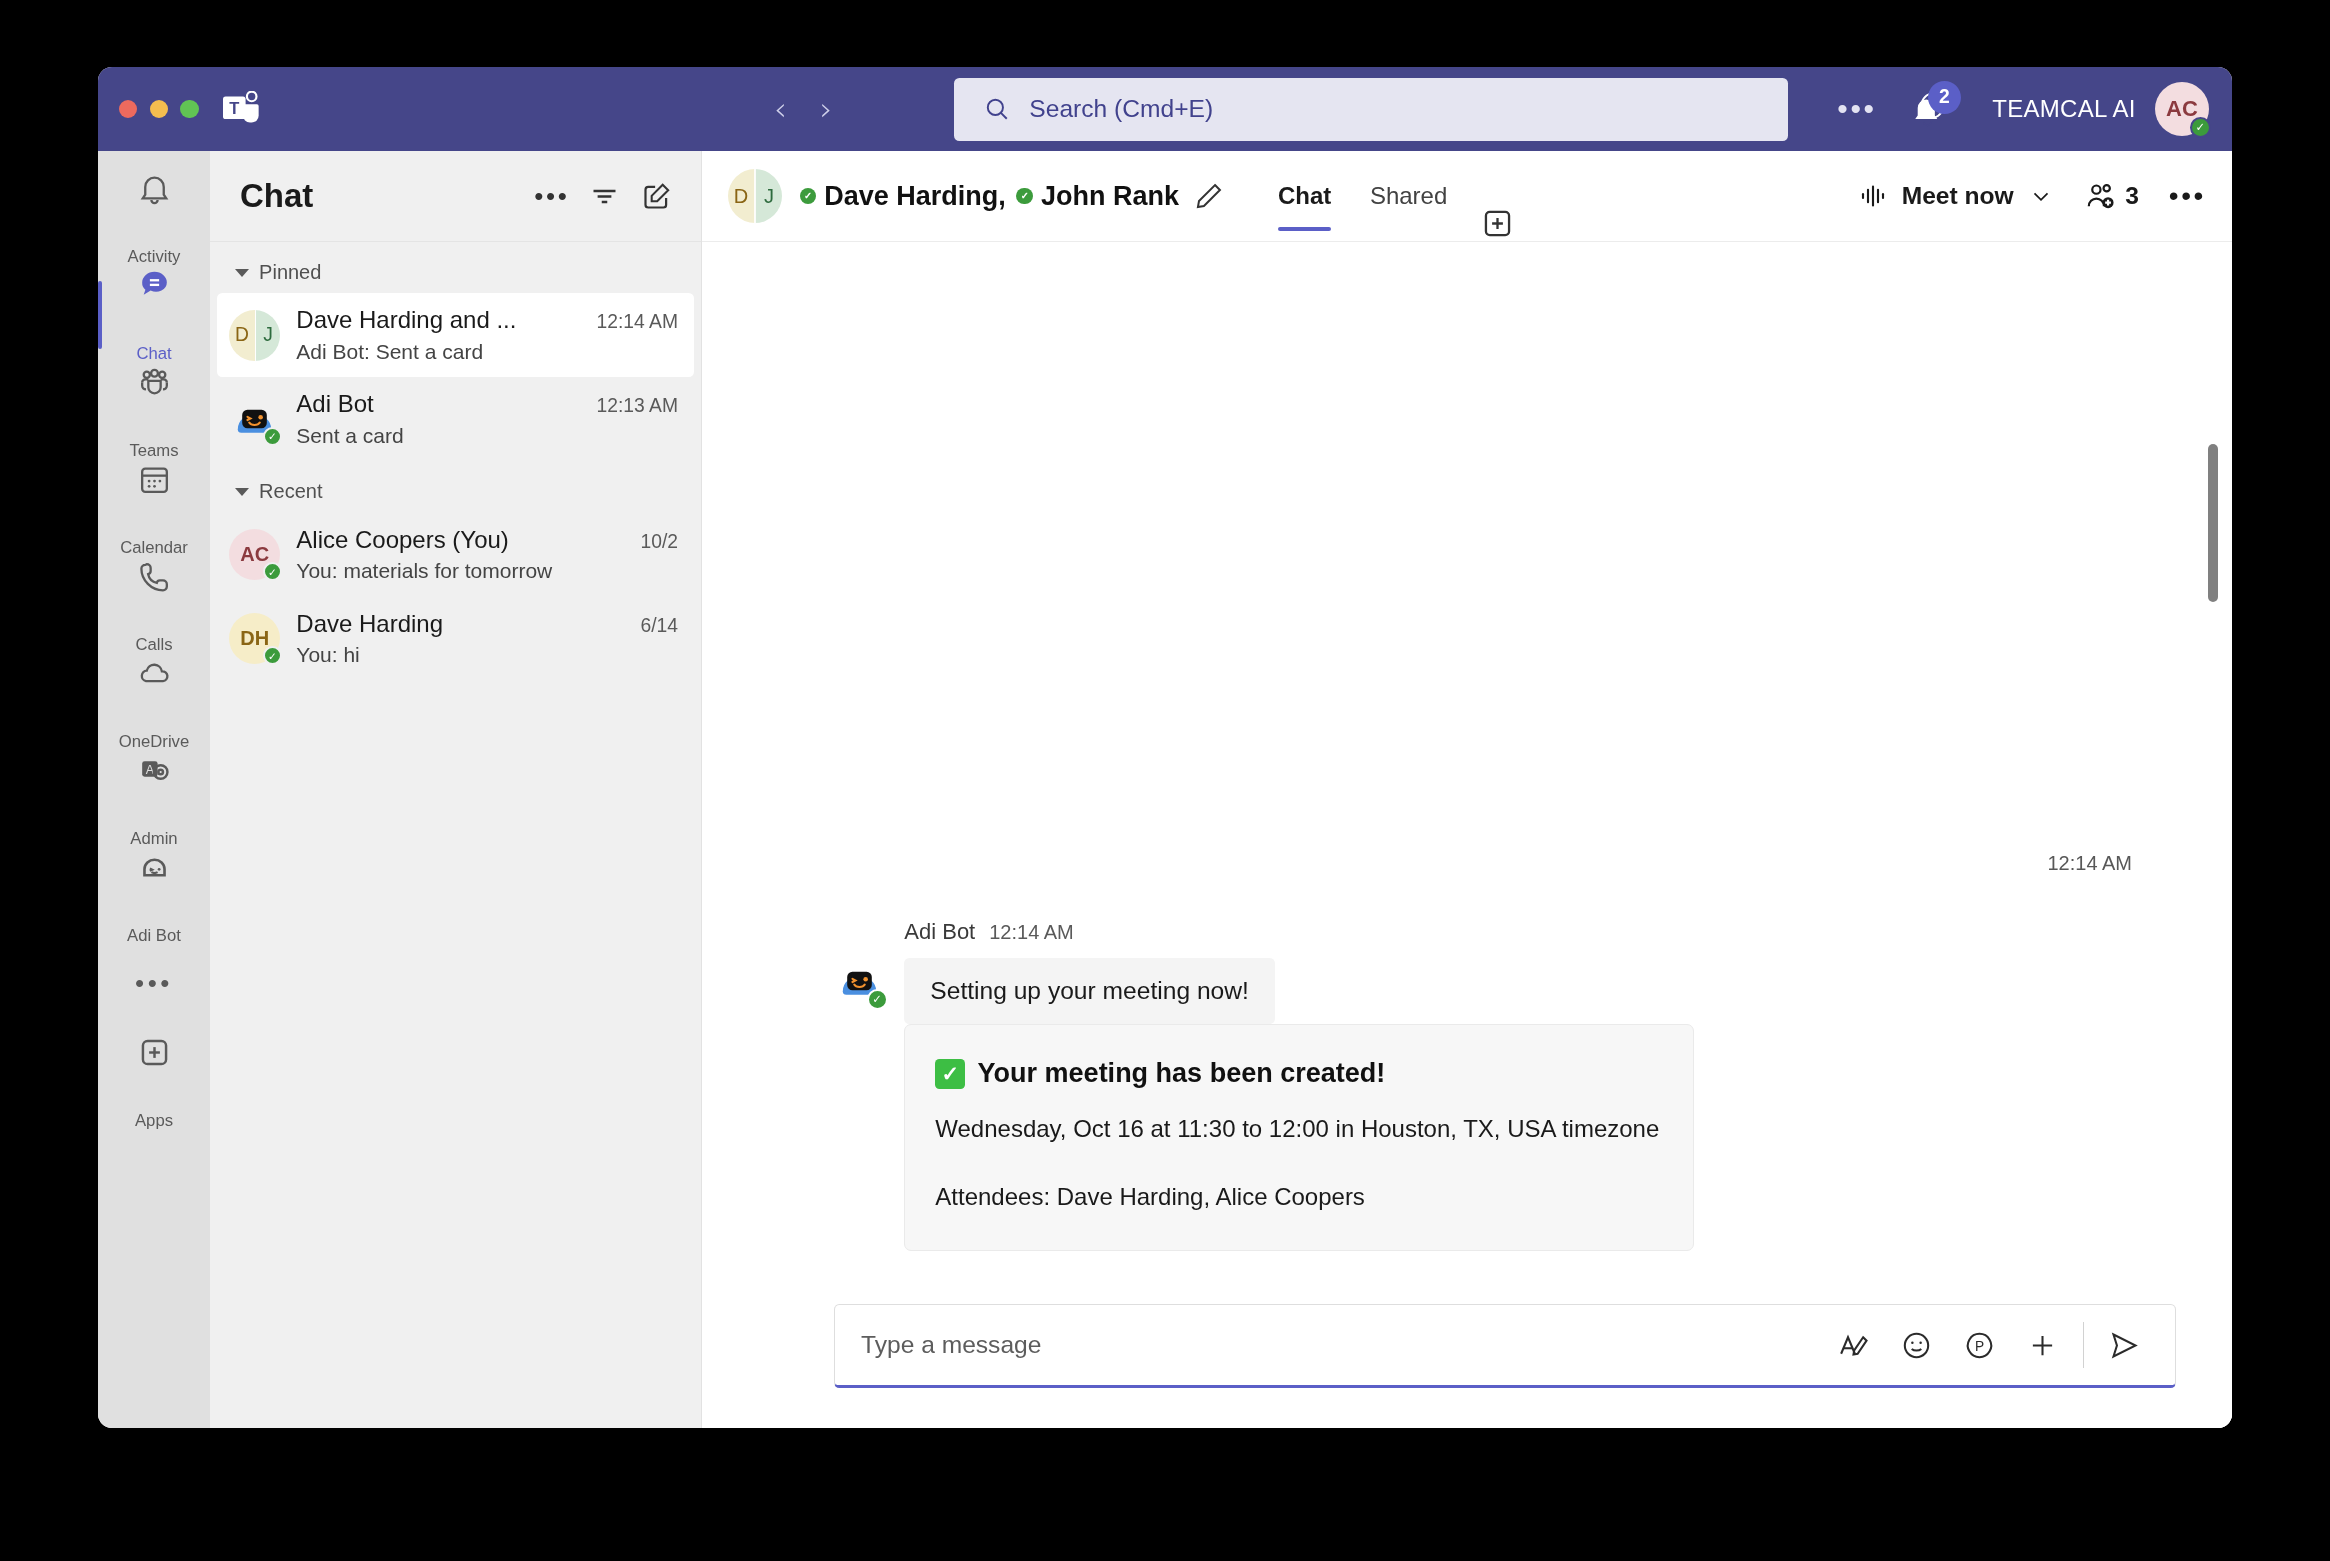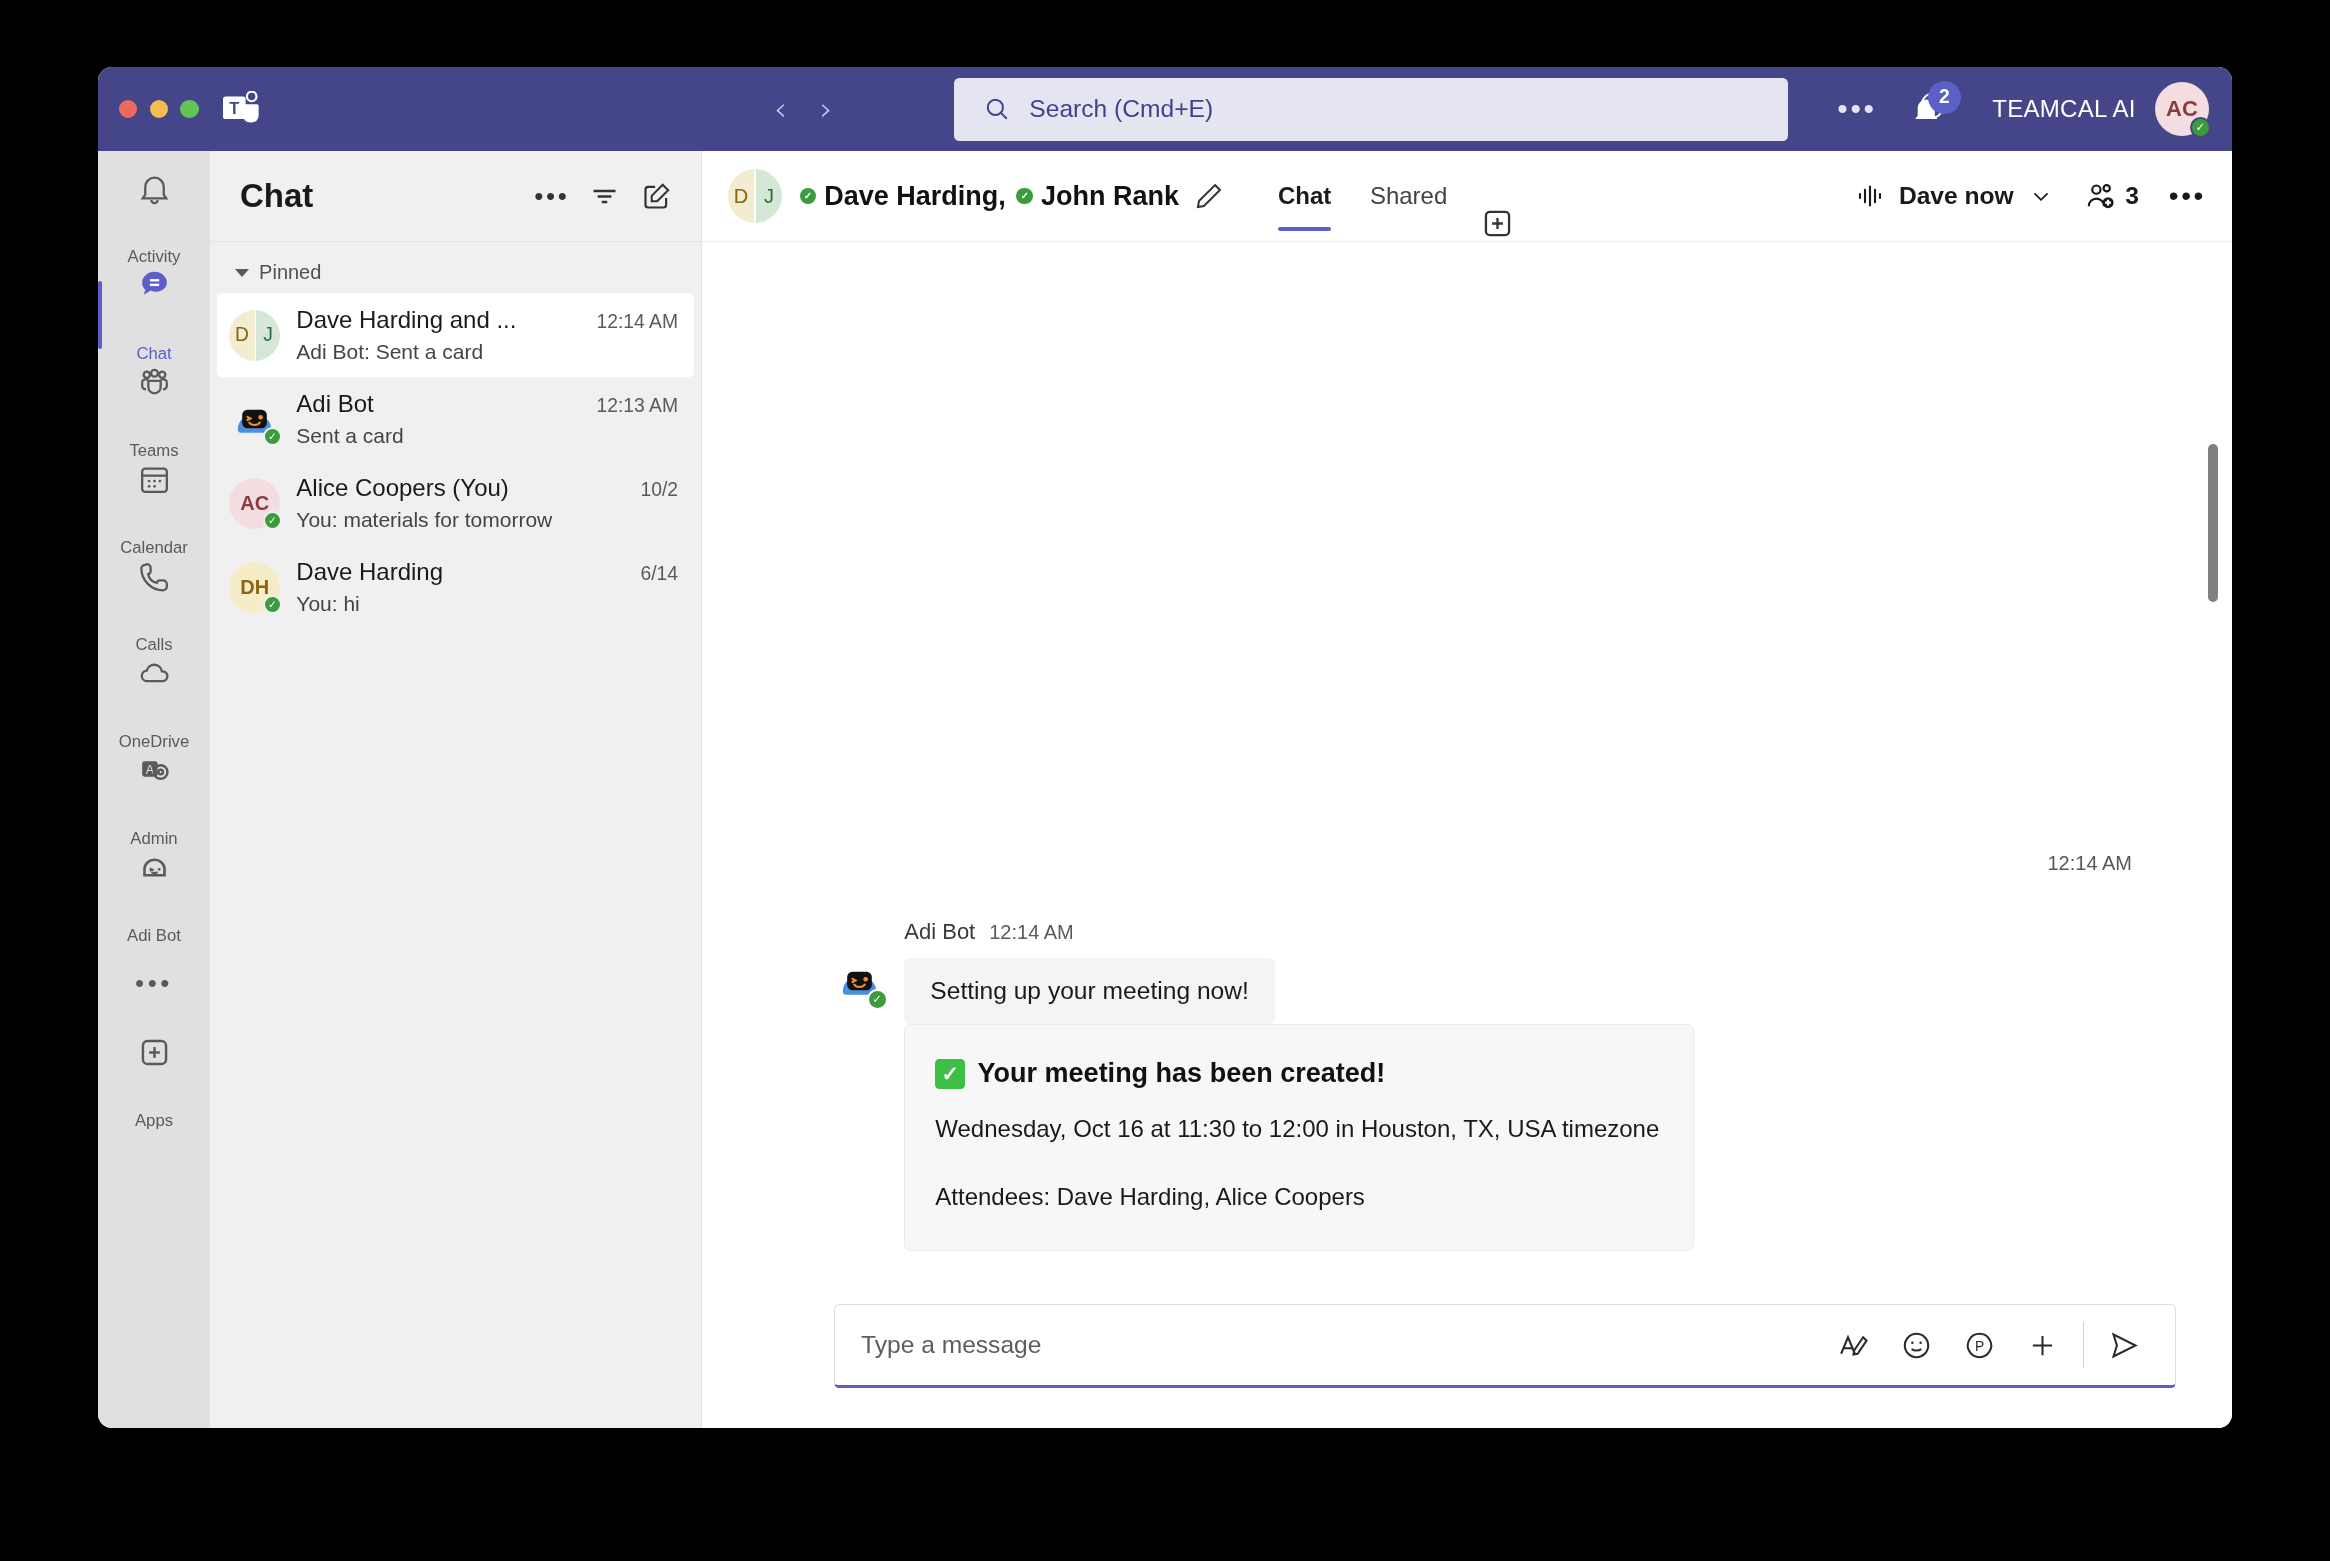--- a/index.html
+++ b/index.html
@@ -511,20 +511,24 @@
         </div>
         <div class="ci-text">
           <div class="ci-row1">
             <span class="ci-name">Adi Bot</span>
             <span class="ci-time">12:13 AM</span>
           </div>
           <div class="ci-preview">Sent a card</div>
         </div>
       </div>
 
+      <div class="group-header">
+        <span class="caret"></span>
+        <span>Recent</span>
+      </div>
 
       <div class="chat-item">
         <div class="ci-avatar-wrap">
           <div class="ci-avatar" style="background:#F3DDE0;color:#8B3A3F">AC</div>
           <span class="ci-presence">✓</span>
         </div>
         <div class="ci-text">
           <div class="ci-row1">
             <span class="ci-name">Alice Coopers (You)</span>
             <span class="ci-time">10/2</span>
@@ -602,21 +606,21 @@
           <div class="meet-now">
             <span>
               <svg width="30" height="30" viewBox="0 0 24 24" stroke="#1a1a1a" stroke-width="1.7" stroke-linecap="round">
                 <line x1="4" y1="10.5" x2="4" y2="13.5"></line>
                   <line x1="8" y1="7" x2="8" y2="17"></line>
                 <line x1="12" y1="4.5" x2="12" y2="19.5"></line>
                   <line x1="16" y1="7" x2="16" y2="17"></line>
                 <line x1="20" y1="10.5" x2="20" y2="13.5"></line>
               </svg>
             </span>
-            <span class="meet-label">Dave now</span>
+            <span class="meet-label">Meet now</span>
             <span>
               <svg width="26" height="26" viewBox="0 0 24 24" fill="none" stroke="#1a1a1a" stroke-width="1.6">
                 <polyline points="6,9.5 12,15.5 18,9.5"></polyline>
               </svg>
             </span>
           </div>
 
           <div class="people-count">
             <span>
               <svg width="33" height="33" viewBox="0 0 24 24" fill="none" stroke="#1a1a1a" stroke-width="1.6">

